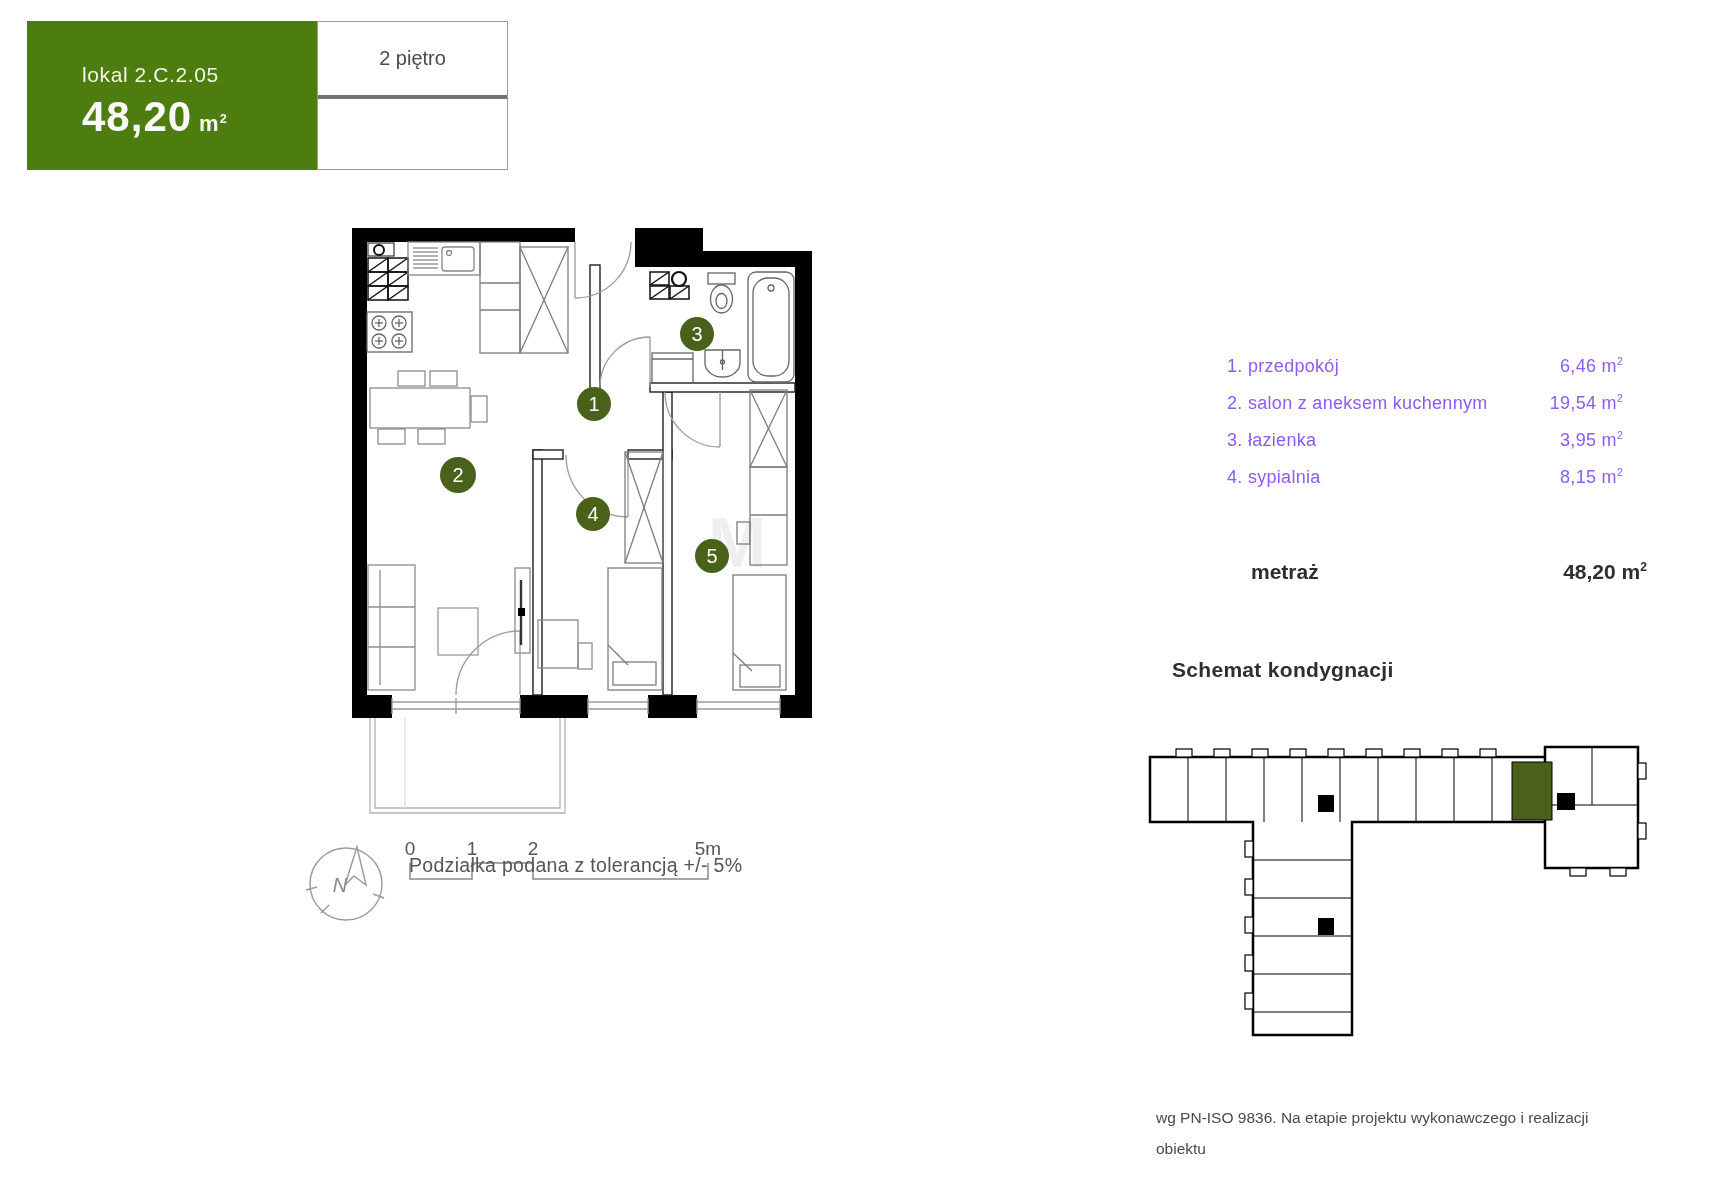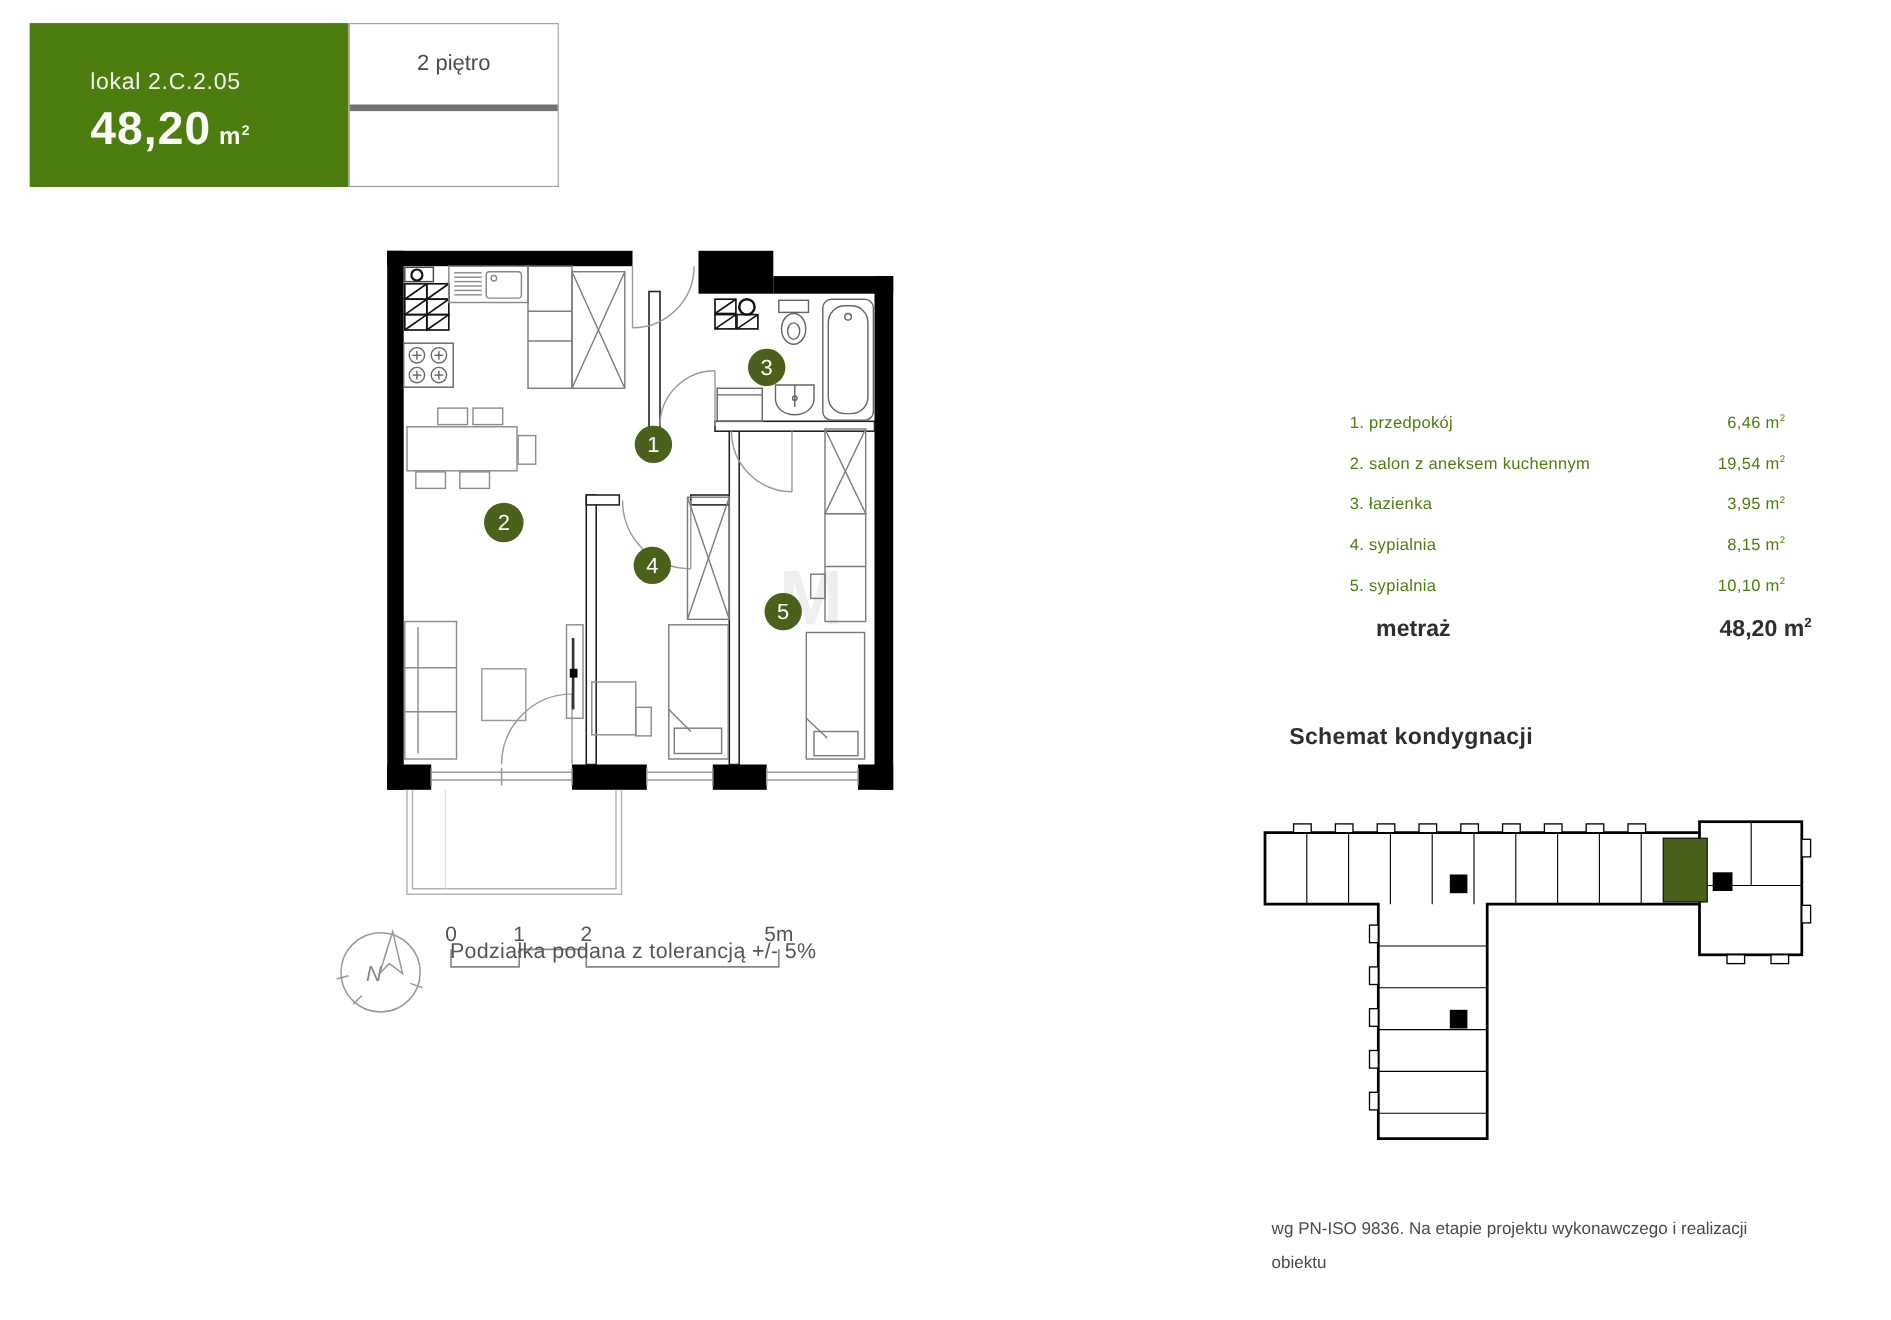--- a/index.html
+++ b/index.html
@@ -10,26 +10,26 @@
   
   .unit-card{left:27px;top:21px;width:290px;height:149px;background:#4d7c0f;color:#f4f6ec;
              box-sizing:border-box;padding:42px 0 0 55px;}
   .unit-card .lokal{font-size:21px;letter-spacing:.6px;}
   .unit-card .area{margin-top:6px;font-size:42px;font-weight:bold;color:#fbfcf7;letter-spacing:1px;}
   .unit-card .area .u{font-size:22px;margin-left:7px;}
   .info-table{left:317px;top:21px;width:191px;height:149px;box-sizing:border-box;
               border:1px solid #9a9a9a;background:#fff;}
   .info-cell{height:74px;display:flex;align-items:center;justify-content:center;
              font-size:20px;color:#4a4a4a;}
-  .info-cell:first-child{border-bottom:6px solid #737373;height:73px;text-align:center;}
+  .info-cell:first-child{border-bottom:4px solid #737373;height:73px;text-align:center;}
 
   
   .legend{left:1227px;top:356px;width:396px;}
-  .legend-row{height:37px;display:flex;align-items:flex-end;justify-content:space-between;
-              font-size:15px;color:#4d7c0f;letter-spacing:.3px;}
+  .legend-row{height:37px;display:flex;align-items:flex-start;justify-content:space-between;
+              font-size:18px;color:#8b5cf6;letter-spacing:.3px;}
   .legend-total{left:1227px;top:553px;width:396px;height:37px;display:flex;align-items:center;
                 justify-content:space-between;font-size:21px;font-weight:bold;color:#2e2e2e;margin-left:24px;}
   .sup{font-size:58%;vertical-align:super;line-height:0;}
   .schem-title{left:1172px;top:658px;font-size:21px;font-weight:bold;color:#2e2e2e;letter-spacing:.3px;}
 
   .scale-caption{left:409px;top:854px;font-size:19.5px;color:#555;letter-spacing:.3px;}
   .disclaimer{left:1156px;top:1102px;width:460px;font-size:15.5px;line-height:31px;color:#4a4a4a;}
 
   svg{display:block;}
   text{font-family:"Liberation Sans", sans-serif;}
@@ -281,24 +281,20 @@
       <span><span>19,54</span>&nbsp;<span>m</span><span class="sup">2</span></span>
     </div>
     <div class="legend-row">
       <span>3. łazienka</span>
       <span><span>3,95</span>&nbsp;<span>m</span><span class="sup">2</span></span>
     </div>
     <div class="legend-row">
       <span>4. sypialnia</span>
       <span><span>8,15</span>&nbsp;<span>m</span><span class="sup">2</span></span>
     </div>
-    <div class="legend-row">
-      <span>5. sypialnia</span>
-      <span><span>10,10</span>&nbsp;<span>m</span><span class="sup">2</span></span>
-    </div>
   </div>
   <div class="abs legend-total">
     <span>metraż</span>
     <span><span>48,20</span>&nbsp;<span>m</span><span class="sup">2</span></span>
   </div>
 
   <div class="abs schem-title">Schemat kondygnacji</div>
   <svg class="abs" style="left:1130px;top:735px;" width="540" height="310" viewBox="0 0 540 310">
 
     <path d="M20,22 H430 V87 H222 V300 H123 V87 H20 Z" fill="#fff" stroke="#000" stroke-width="2.5"></path>

